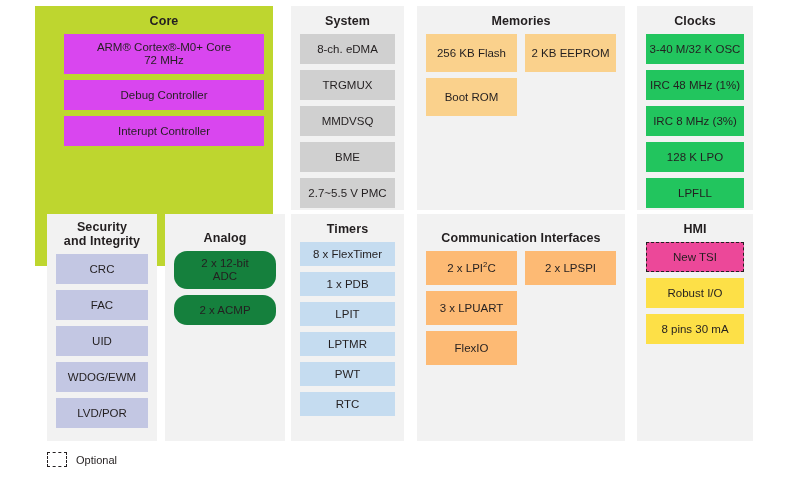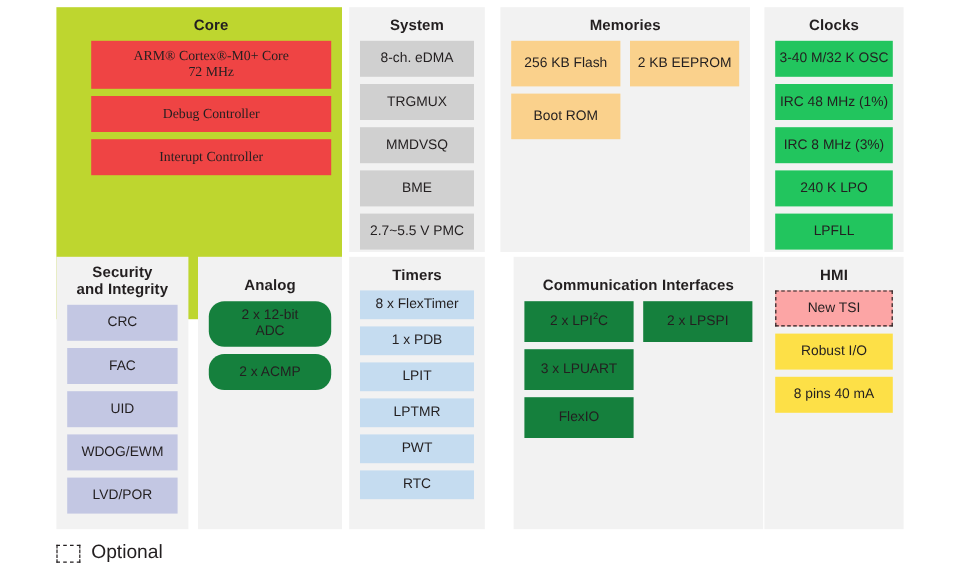--- a/index.html
+++ b/index.html
@@ -33,52 +33,52 @@
     align-content:start;
   }
 
   .block{
     display:flex;align-items:center;justify-content:center;
     text-align:center;font-size:11.5px;line-height:13px;
     color:#231f20;box-sizing:border-box;
     padding:4px 3px;min-height:26px;
   }
   .block.tall{min-height:38px;}
-  .block.core-block{background:#ef4444;min-height:30px;font-family:Liberation Serif, serif;}
+  .block.core-block{background:#d946ef;min-height:30px;}
   .block.core-block.tall{min-height:40px;}
   .block.sys-block{background:#d0d0d0;min-height:30px;}
   .block.mem-block{background:#fad18c;min-height:38px;}
   .block.clk-block{background:#22c55e;min-height:30px;}
   .block.sec-block{background:#c3c7e3;min-height:30px;}
   .block.ana-block{background:#15803d;min-height:30px;border-radius:13px;}
   .block.ana-block.tall{min-height:38px;}
   .block.tim-block{background:#c5dcf0;min-height:24px;}
-  .block.com-block{background:#15803d;min-height:34px;}
+  .block.com-block{background:#fdba74;min-height:34px;}
   .block.hmi-block{background:#fde047;min-height:30px;}
   .block.optional{
-    border:1.5px dashed #231f20;background:#fca5a5;
+    border:1.5px dashed #231f20;background:#ec4899;
   }
 
   .legend{
     position:absolute;display:flex;align-items:center;gap:9px;
   }
   .legend-swatch{
     width:20px;height:15px;border:1.5px dashed #231f20;
     background:#ffffff;box-sizing:border-box;
   }
-  .legend-label{font-size:16px;color:#231f20;}
+  .legend-label{font-size:11px;color:#231f20;}
 
   sup{font-size:0.68em;vertical-align:super;line-height:0;}
 </style>
 </head>
 <body>
 
 <div id="diagram">
 
-  <div class="panel core" style="left:47px;top:6px;width:238px;height:260px;padding-left:20px;">
+  <div class="panel core" style="left:35px;top:6px;width:238px;height:260px;padding-left:20px;">
     <div class="panel-title">Core</div>
     <div class="blocks">
       <div class="block core-block tall">
         <span>
           <span>ARM® Cortex®-M0+ Core</span><br>
           <span>72 MHz</span>
         </span>
       </div>
       <div class="block core-block">Debug Controller</div>
       <div class="block core-block">Interupt Controller</div>
@@ -104,21 +104,21 @@
       <div class="block mem-block">Boot ROM</div>
     </div>
   </div>
 
   <div class="panel" style="left:637px;top:6px;width:116px;height:204px;">
     <div class="panel-title">Clocks</div>
     <div class="blocks">
       <div class="block clk-block">3-40 M/32 K OSC</div>
       <div class="block clk-block">IRC 48 MHz (1%)</div>
       <div class="block clk-block">IRC 8 MHz (3%)</div>
-      <div class="block clk-block">240 K LPO</div>
+      <div class="block clk-block">128 K LPO</div>
       <div class="block clk-block">LPFLL</div>
     </div>
   </div>
 
   <div class="panel" style="left:47px;top:214px;width:110px;height:227px;">
     <div class="panel-title two-line">
       <span>Security</span><br>
       <span>and Integrity</span>
     </div>
     <div class="blocks">
@@ -148,39 +148,39 @@
     <div class="blocks">
       <div class="block tim-block">8 x FlexTimer</div>
       <div class="block tim-block">1 x PDB</div>
       <div class="block tim-block">LPIT</div>
       <div class="block tim-block">LPTMR</div>
       <div class="block tim-block">PWT</div>
       <div class="block tim-block">RTC</div>
     </div>
   </div>
 
-  <div class="panel" style="left:428px;top:214px;width:208px;height:227px;">
+  <div class="panel" style="left:417px;top:214px;width:208px;height:227px;">
     <div class="panel-title" style="padding-top:17px;">Communication Interfaces</div>
     <div class="blocks grid2">
       <div class="block com-block">
         <span><span>2 x LPI</span><sup>2</sup><span>C</span></span>
       </div>
       <div class="block com-block">2 x LPSPI</div>
       <div class="block com-block">3 x LPUART</div>
       <div style="background:transparent;"></div>
       <div class="block com-block">FlexIO</div>
     </div>
   </div>
 
   <div class="panel" style="left:637px;top:214px;width:116px;height:227px;">
     <div class="panel-title">HMI</div>
     <div class="blocks">
       <div class="block hmi-block optional">New TSI</div>
       <div class="block hmi-block">Robust I/O</div>
-      <div class="block hmi-block">8 pins 40 mA</div>
+      <div class="block hmi-block">8 pins 30 mA</div>
     </div>
   </div>
 
   <div class="legend" style="left:47px;top:452px;">
     <div class="legend-swatch"></div>
     <div class="legend-label">Optional</div>
   </div>
 
 </div>
 

